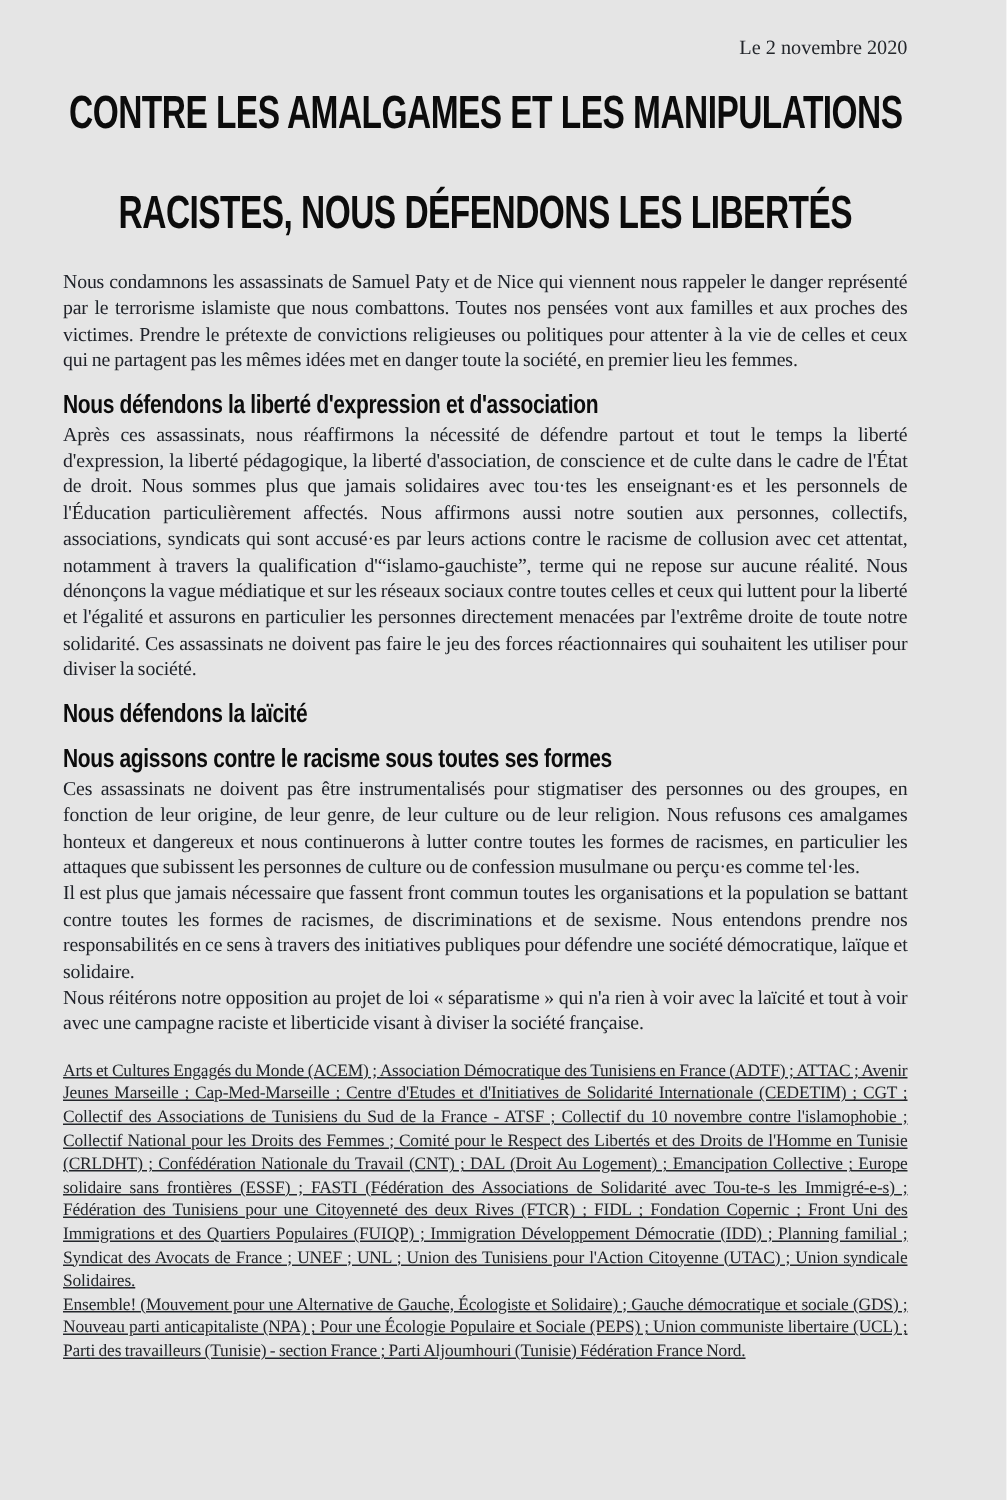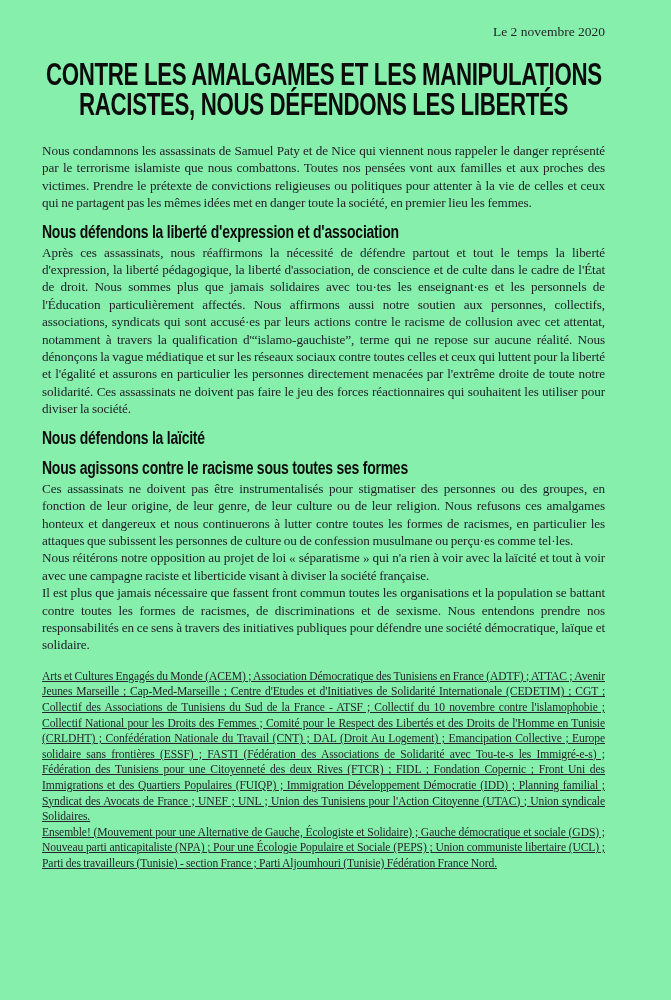--- a/index.html
+++ b/index.html
@@ -5,38 +5,39 @@
   html, body {
     margin: 0;
     padding: 0;
     background: #ffffff;
   }
   .page {
     position: relative;
     width: 671px;
     height: 1000px;
     box-sizing: border-box;
-    background: #86efac;
+    background: #e5e5e5;
     padding: 24px 66px 0 42px;
     overflow: hidden;
     color: #1e1e1e;
     font-family: "Liberation Serif", "DejaVu Serif", serif;
   }
   .date {
     text-align: right;
     font-size: 13.5px;
     line-height: 16px;
     color: #23262b;
     margin: 0 0 20px 0;
   }
   .title {
     display: flex;
     flex-direction: column;
     align-items: center;
     margin: 0 0 22px 0;
+    gap: 37px;
   }
   .title-line {
     font-family: "Liberation Sans", "DejaVu Sans", sans-serif;
     font-weight: 700;
     font-size: 31px;
     line-height: 30px;
     letter-spacing: -0.5px;
     color: #0c0c0c;
     white-space: nowrap;
     transform: scaleX(0.72);
@@ -95,22 +96,22 @@
 
     <p class="intro">Nous condamnons les assassinats de Samuel Paty et de Nice qui viennent nous rappeler le danger représenté par le terrorisme islamiste que nous combattons. Toutes nos pensées vont aux familles et aux proches des victimes. Prendre le prétexte de convictions religieuses ou politiques pour attenter à la vie de celles et ceux qui ne partagent pas les mêmes idées met en danger toute la société, en premier lieu les femmes.</p>
 
     <span class="section-heading">Nous défendons la liberté d'expression et d'association</span>
     <p>Après ces assassinats, nous réaffirmons la nécessité de défendre partout et tout le temps la liberté d'expression, la liberté pédagogique, la liberté d'association, de conscience et de culte dans le cadre de l'État de droit. Nous sommes plus que jamais solidaires avec tou·tes les enseignant·es et les personnels de l'Éducation particulièrement affectés. Nous affirmons aussi notre soutien aux personnes, collectifs, associations, syndicats qui sont accusé·es par leurs actions contre le racisme de collusion avec cet attentat, notamment à travers la qualification d'“islamo-gauchiste”, terme qui ne repose sur aucune réalité. Nous dénonçons la vague médiatique et sur les réseaux sociaux contre toutes celles et ceux qui luttent pour la liberté et l'égalité et assurons en particulier les personnes directement menacées par l'extrême droite de toute notre solidarité. Ces assassinats ne doivent pas faire le jeu des forces réactionnaires qui souhaitent les utiliser pour diviser la société.</p>
 
     <span class="section-heading">Nous défendons la laïcité</span>
 
     <span class="section-heading">Nous agissons contre le racisme sous toutes ses formes</span>
     <p>Ces assassinats ne doivent pas être instrumentalisés pour stigmatiser des personnes ou des groupes, en fonction de leur origine, de leur genre, de leur culture ou de leur religion. Nous refusons ces amalgames honteux et dangereux et nous continuerons à lutter contre toutes les formes de racismes, en particulier les attaques que subissent les personnes de culture ou de confession musulmane ou perçu·es comme tel·les.</p>
+    <p>Il est plus que jamais nécessaire que fassent front commun toutes les organisations et la population se battant contre toutes les formes de racismes, de discriminations et de sexisme. Nous entendons prendre nos responsabilités en ce sens à travers des initiatives publiques pour défendre une société démocratique, laïque et solidaire.</p>
     <p>Nous réitérons notre opposition au projet de loi « séparatisme » qui n'a rien à voir avec la laïcité et tout à voir avec une campagne raciste et liberticide visant à diviser la société française.</p>
-    <p>Il est plus que jamais nécessaire que fassent front commun toutes les organisations et la population se battant contre toutes les formes de racismes, de discriminations et de sexisme. Nous entendons prendre nos responsabilités en ce sens à travers des initiatives publiques pour défendre une société démocratique, laïque et solidaire.</p>
 
   </div>
 
   <div class="signatories">
     <p>Arts et Cultures Engagés du Monde (ACEM) ; Association Démocratique des Tunisiens en France (ADTF) ; ATTAC ; Avenir Jeunes Marseille ; Cap-Med-Marseille ; Centre d'Etudes et d'Initiatives de Solidarité Internationale (CEDETIM) ; CGT ; Collectif des Associations de Tunisiens du Sud de la France - ATSF ; Collectif du 10 novembre contre l'islamophobie ; Collectif National pour les Droits des Femmes ; Comité pour le Respect des Libertés et des Droits de l'Homme en Tunisie (CRLDHT) ; Confédération Nationale du Travail (CNT) ; DAL (Droit Au Logement) ; Emancipation Collective ; Europe solidaire sans frontières (ESSF) ; FASTI (Fédération des Associations de Solidarité avec Tou-te-s les Immigré-e-s) ; Fédération des Tunisiens pour une Citoyenneté des deux Rives (FTCR) ; FIDL ; Fondation Copernic ; Front Uni des Immigrations et des Quartiers Populaires (FUIQP) ; Immigration Développement Démocratie (IDD) ; Planning familial ; Syndicat des Avocats de France ; UNEF ; UNL ; Union des Tunisiens pour l'Action Citoyenne (UTAC) ; Union syndicale Solidaires.</p>
     <p>Ensemble! (Mouvement pour une Alternative de Gauche, Écologiste et Solidaire) ; Gauche démocratique et sociale (GDS) ; Nouveau parti anticapitaliste (NPA) ; Pour une Écologie Populaire et Sociale (PEPS) ; Union communiste libertaire (UCL) ; Parti des travailleurs (Tunisie) - section France ; Parti Aljoumhouri (Tunisie) Fédération France Nord.</p>
   </div>
 
 </div>
 

